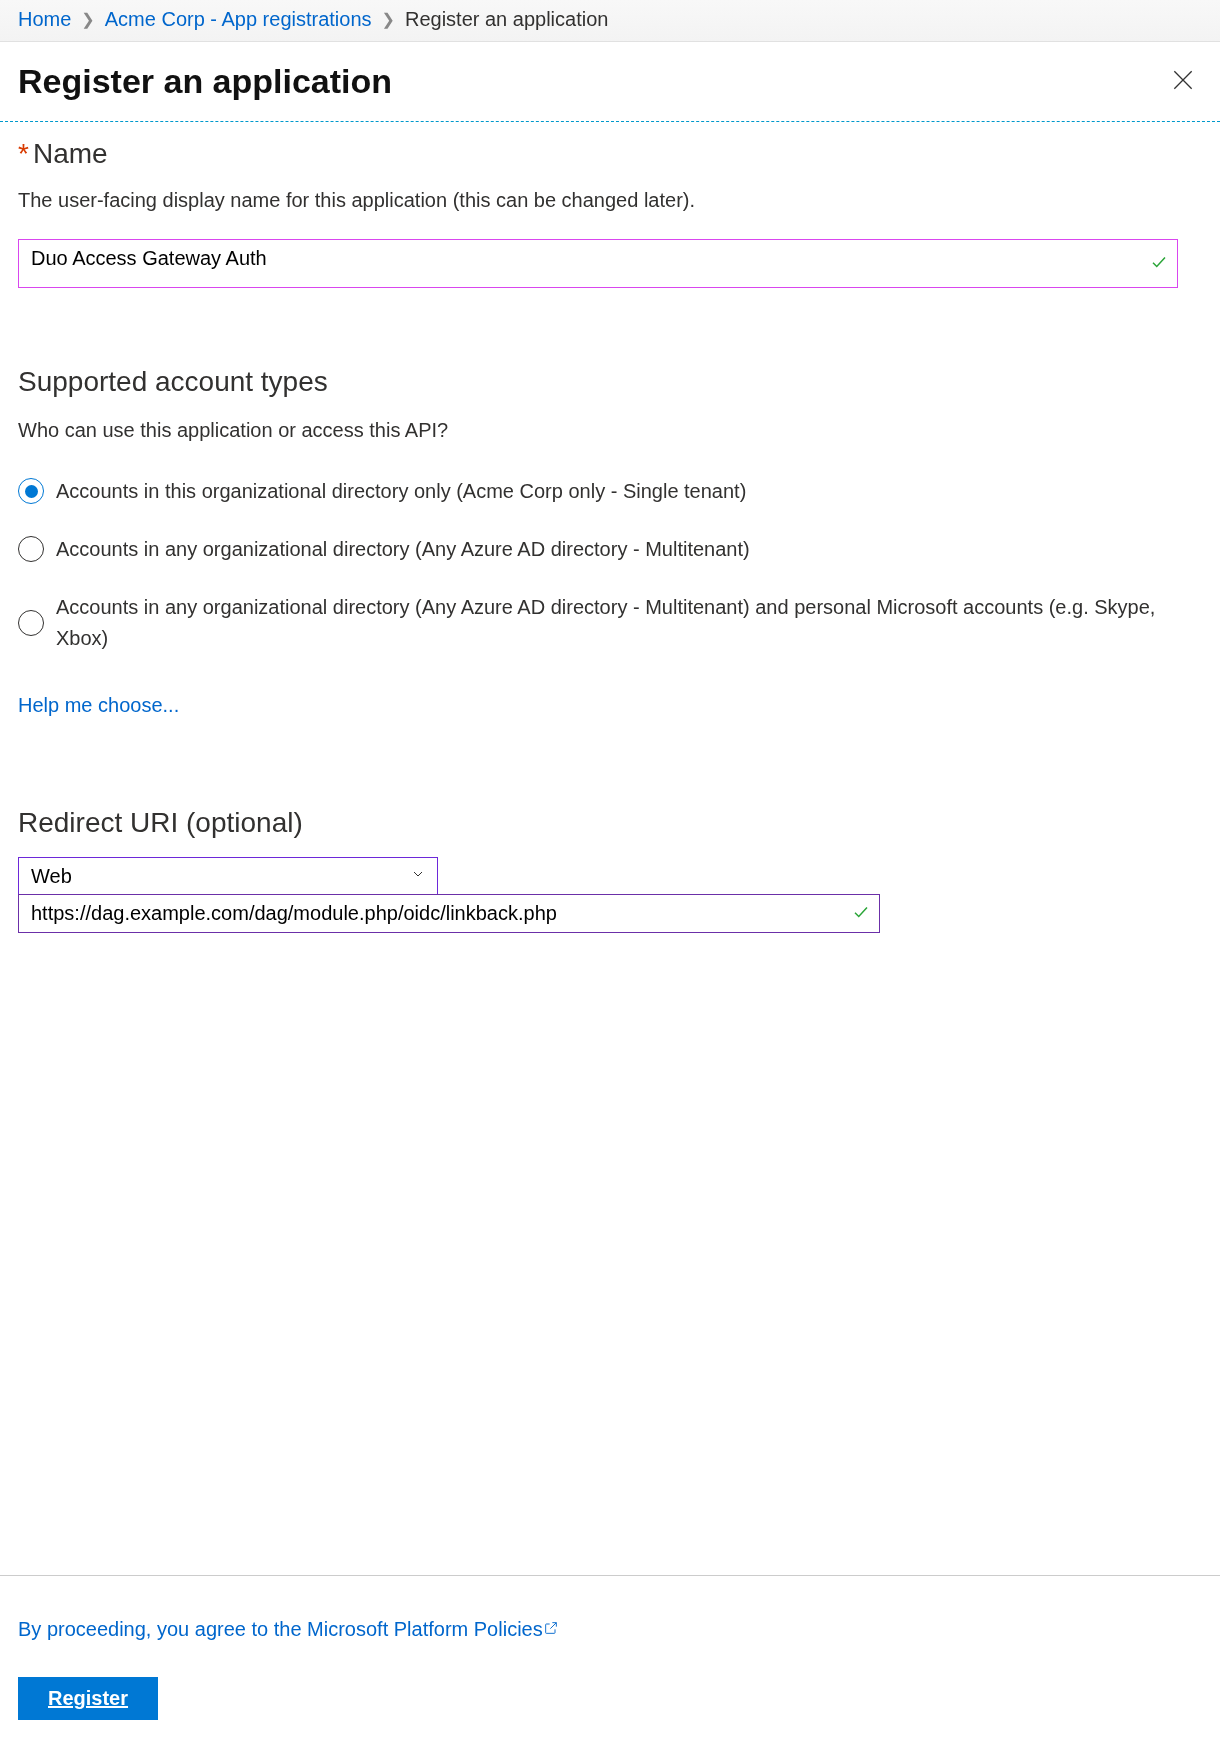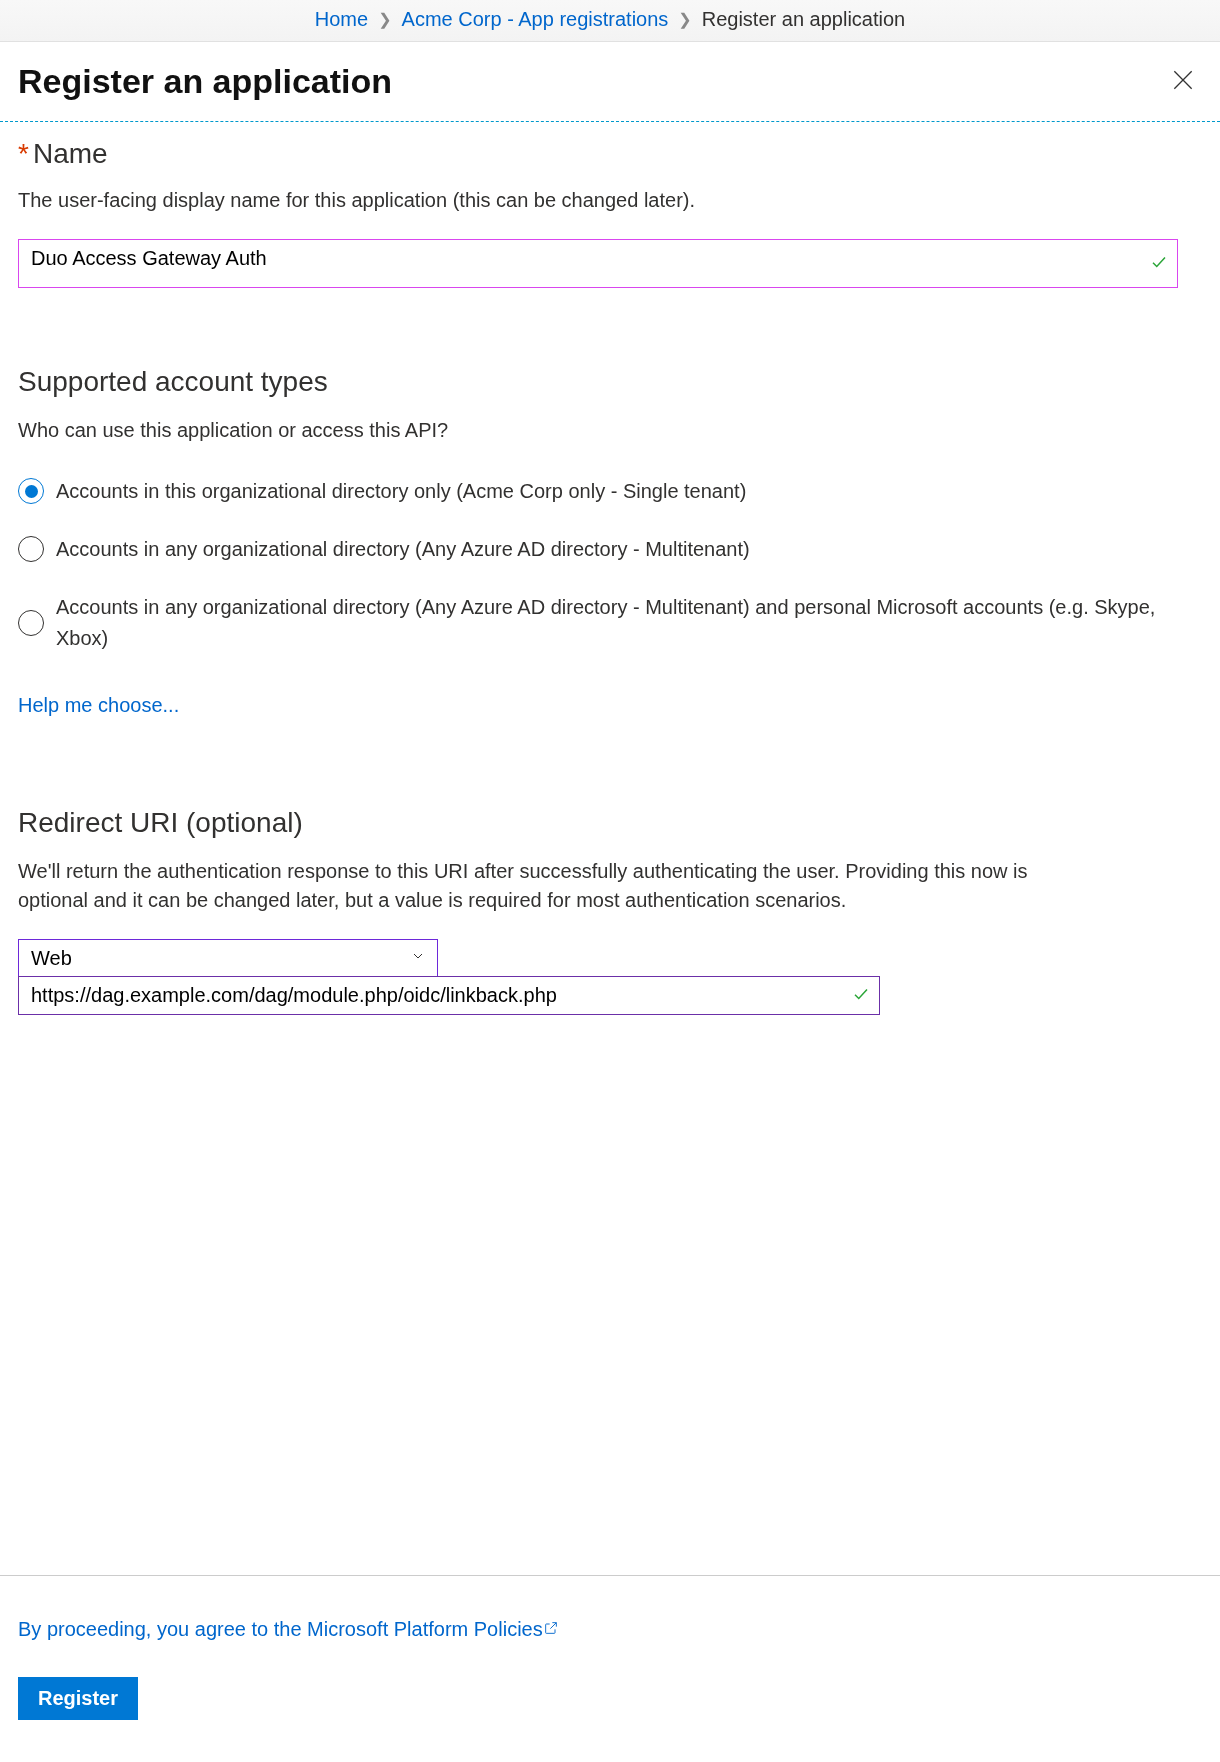--- a/index.html
+++ b/index.html
@@ -16,21 +16,20 @@
       position: relative;
     }
     .breadcrumb {
       padding: 8px 18px 10px;
       background: linear-gradient(#f8f8f8, #f3f3f3);
       border-bottom: 1px solid #e1e1e1;
       display: flex;
       align-items: center;
       font-size: 20px;
       gap: 10px;
-      justify-content: center;
     }
     .breadcrumb a {
       color: #0066cc;
       text-decoration: none;
     }
     .breadcrumb .chev {
       color: #888;
       font-size: 16px;
     }
     .breadcrumb .current {
@@ -224,24 +223,25 @@
       stroke-width: 1.4;
       fill: none;
     }
     .register-btn {
       display: inline-block;
       background: #0078d4;
       color: #fff;
       border: none;
       font-size: 20px;
       font-weight: 600;
-      padding: 10px 20px;
+      padding: 10px 30px;
       margin-top: 36px;
       cursor: pointer;
       font-family: inherit;
+      text-decoration: underline;
     }
   </style>
 </head>
 <body>
 
 <nav class="breadcrumb">
   <a href="#">Home</a>
   <span class="chev">❯</span>
   <a href="#">Acme Corp - App registrations</a>
   <span class="chev">❯</span>
@@ -290,21 +290,20 @@
     </label>
     <label class="radio-item">
       <span class="radio-circle"></span>
       <span class="radio-label">Accounts in any organizational directory (Any Azure AD directory - Multitenant) and personal Microsoft accounts (e.g. Skype, Xbox)</span>
     </label>
   </div>
 
   <a href="#" class="help-link">Help me choose...</a>
 
   <h2 class="section-heading" style="margin-top:90px;">Redirect URI (optional)</h2>
-  <p class="description" style="max-width:1080px;">We'll return the authentication response to this URI after successfully authenticating the user. Providing this now is optional and it can be changed later, but a value is required for most authentication scenarios.</p>
 
   <div class="select-wrap">
     <select class="redirect-select">
       <option>Web</option>
     </select>
     <span class="select-chevron">
       <svg viewBox="0 0 24 24">
           <polyline points="6,9 12,15 18,9"></polyline>
         </svg>
     </span>

